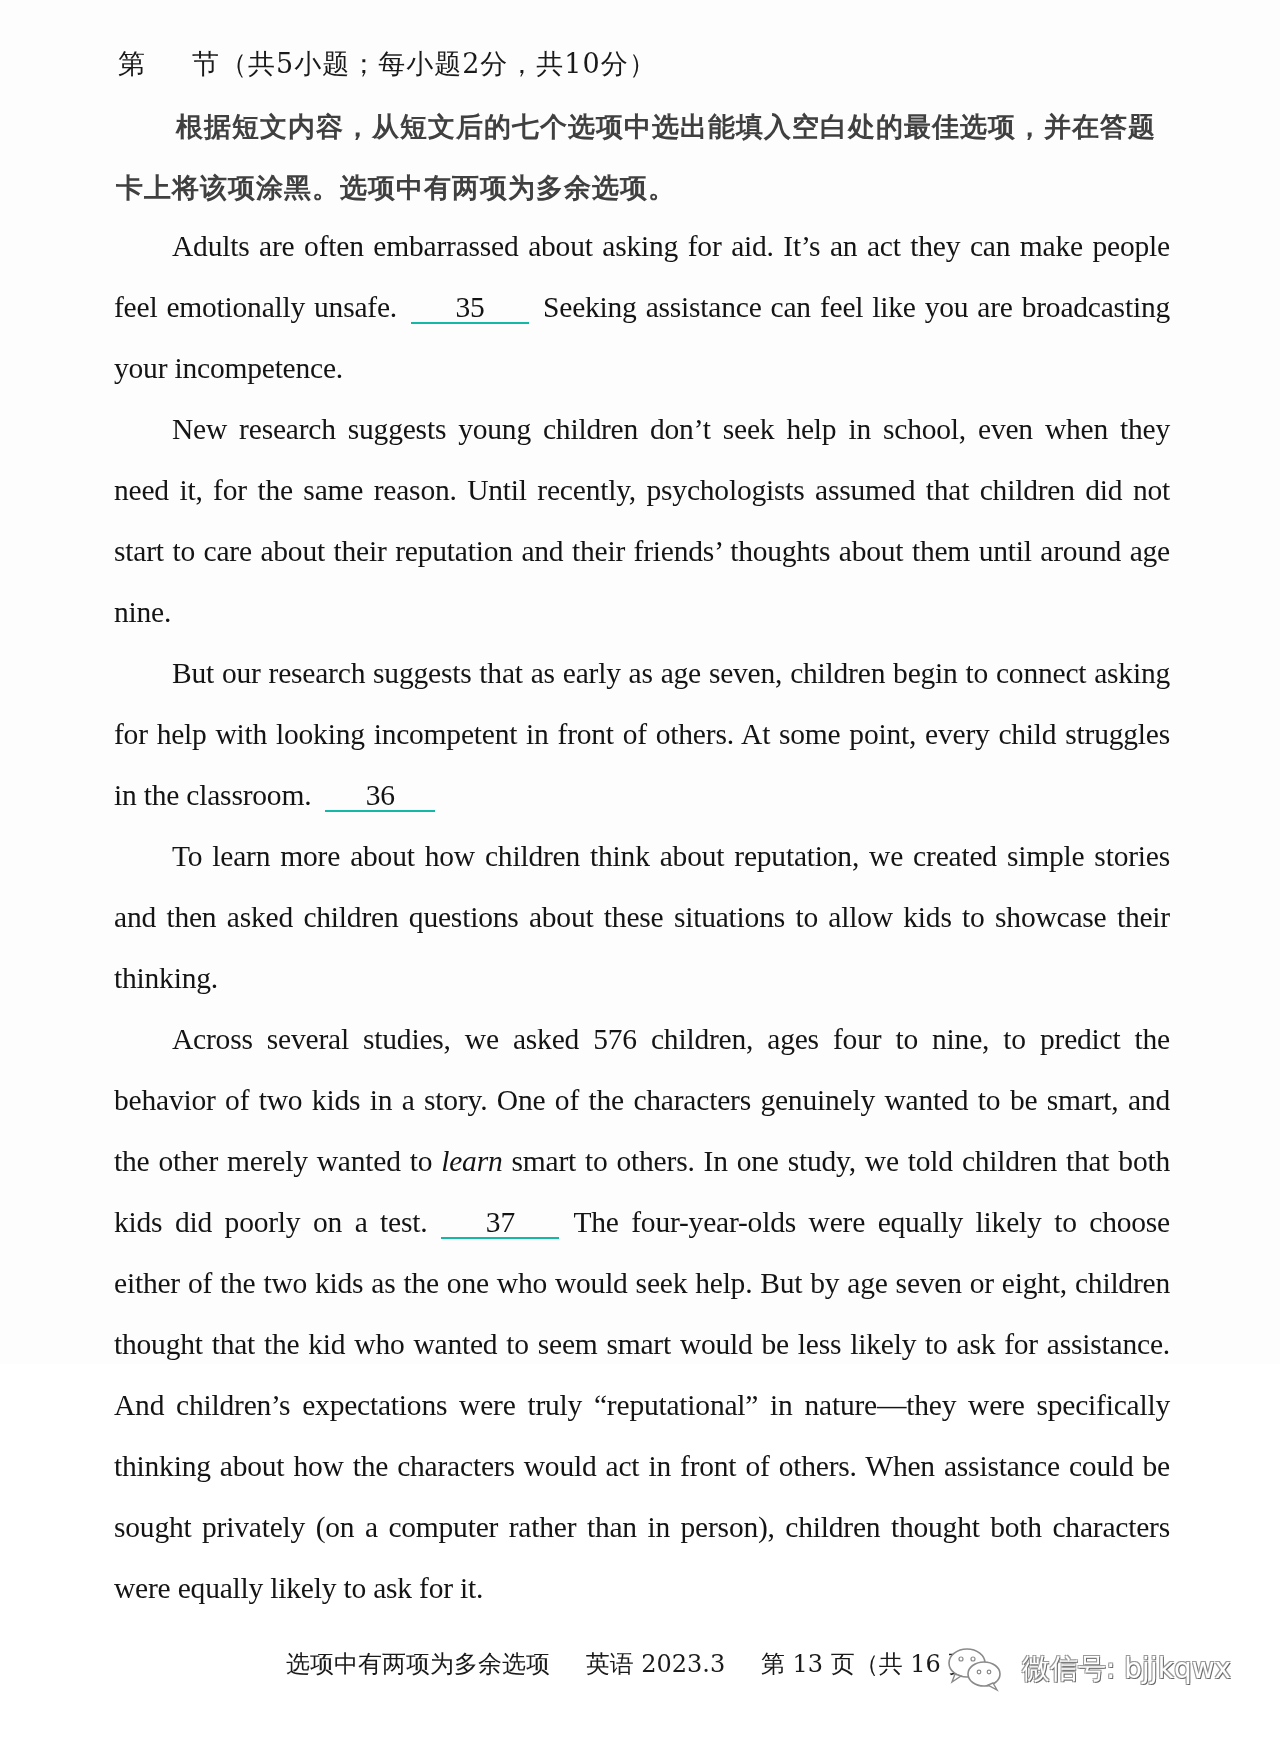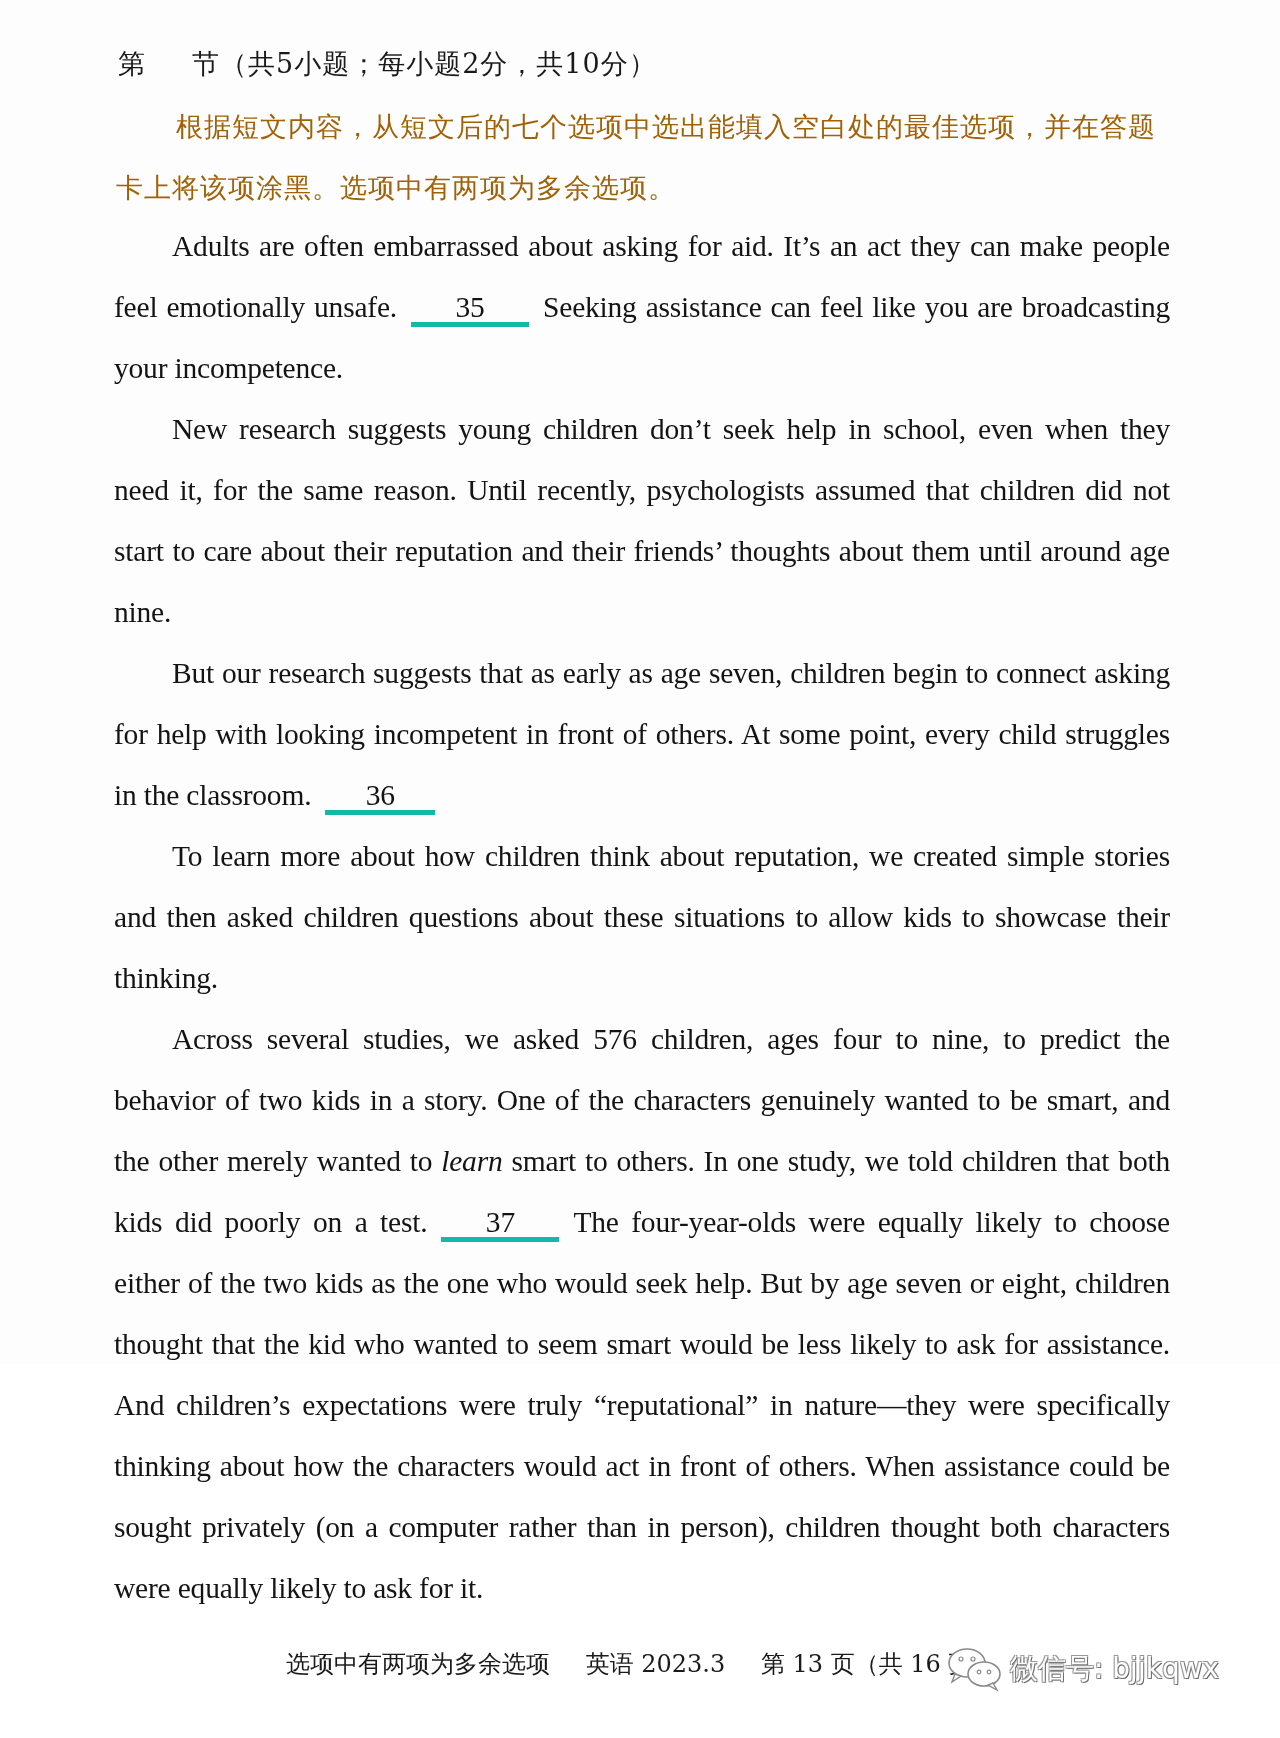--- a/index.html
+++ b/index.html
@@ -34,43 +34,44 @@
     }
     .section-header .gap { display: inline-block; width: 46px; }
     .instructions {
       position: absolute;
       left: 116px;
       top: 96px;
       width: 1060px;
       font-size: 27px;
       line-height: 61px;
       font-family: "DejaVu Serif", "Liberation Serif", serif;
-      color: #a16207;
+      color: #404040;
       text-indent: 60px;
       letter-spacing: 1px;
+      font-weight: bold;
     }
     .passage {
       position: absolute;
       left: 114px;
       top: 216px;
       width: 1056px;
     }
     .para {
       font-size: 29.5px;
       line-height: 61px;
       text-align: justify;
       text-indent: 58px;
       margin: 0;
       letter-spacing: -0.2px;
     }
     .para + .para { margin-top: 0; }
     .blank {
       display: inline-block;
       min-width: 118px;
-      border-bottom: 5px solid #14b8a6;
+      border-bottom: 2px solid #14b8a6;
       text-align: center;
       line-height: 30px;
       margin: 0 14px;
       text-indent: 0;
     }
     .blank.short { min-width: 110px; }
     em.stress { font-style: italic; }
     .footer {
       position: absolute;
       left: 286px;
@@ -80,21 +81,21 @@
       color: #1a1a1a;
       white-space: nowrap;
     }
     .footer span + span { margin-left: 28px; }
     .watermark {
       position: absolute;
       left: 946px;
       top: 1646px;
       display: flex;
       align-items: center;
-      gap: 6px;
+      gap: 18px;
       color: #ffffff;
       font-family: "DejaVu Sans", "Liberation Sans", sans-serif;
       font-size: 28px;
       text-shadow: -1px -1px 0 #9a9a9a, 1px 1px 0 #6a6a6a, 1px -1px 0 #9a9a9a, -1px 1px 0 #9a9a9a;
       white-space: nowrap;
       text-align: center;
     }
     .watermark svg { display: block; }
   </style>
 </head>

